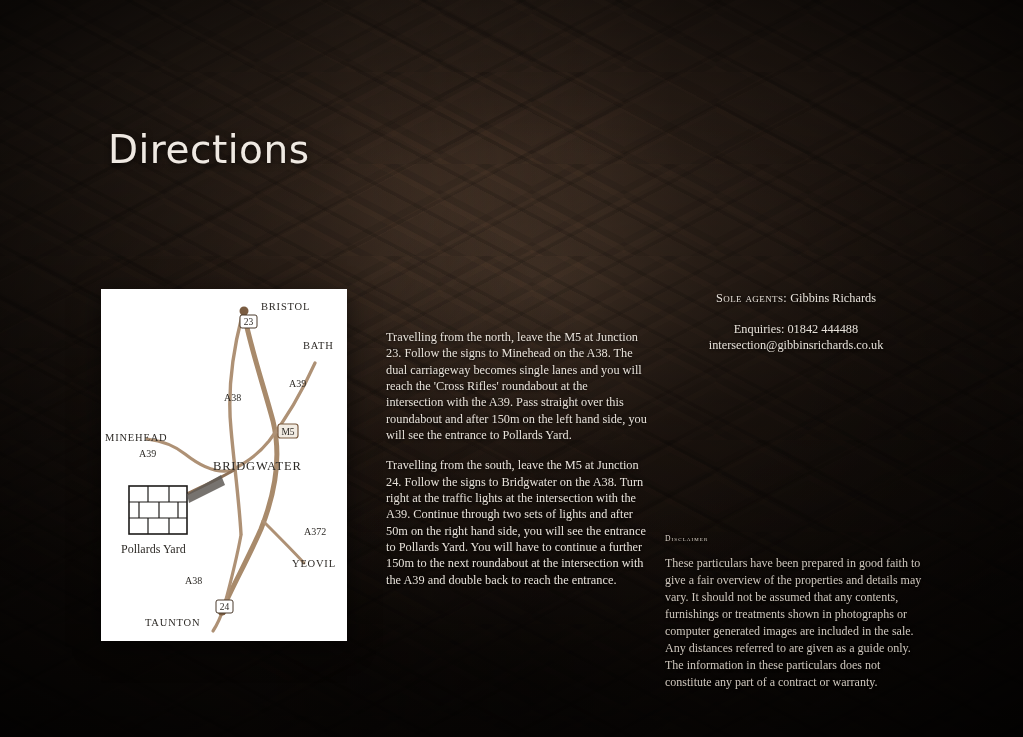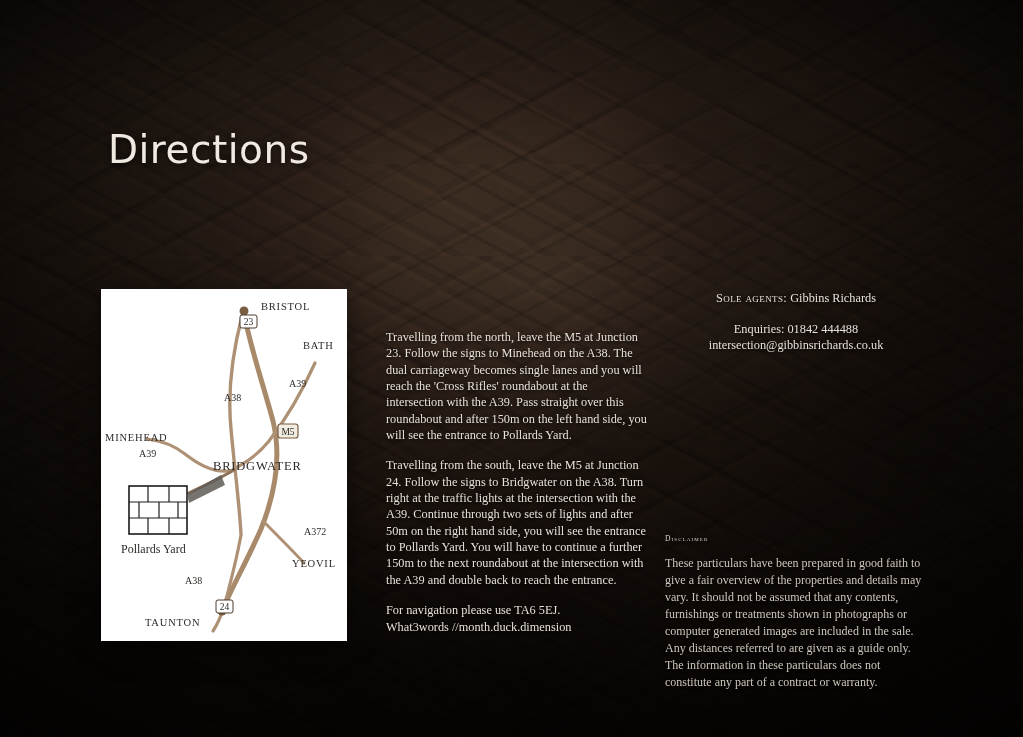--- a/index.html
+++ b/index.html
@@ -220,22 +220,20 @@
         <text x="38" y="168">A39</text>
         <text x="203" y="246">A372</text>
         <text x="84" y="295">A38</text>
       </g>
     </svg>
   </div>
 
   <div class="col-left">
     <p>Travelling from the north, leave the M5 at Junction 23. Follow the signs to Minehead on the A38. The dual carriageway becomes single lanes and you will reach the 'Cross Rifles' roundabout at the intersection with the A39. Pass straight over this roundabout and after 150m on the left hand side, you will see the entrance to Pollards Yard.</p>
     <p>Travelling from the south, leave the M5 at Junction 24. Follow the signs to Bridgwater on the A38. Turn right at the traffic lights at the intersection with the A39. Continue through two sets of lights and after 50m on the right hand side, you will see the entrance to Pollards Yard. You will have to continue a further 150m to the next roundabout at the intersection with the A39 and double back to reach the entrance.</p>
-    <p style="white-space: pre-line;">For navigation please use TA6 5EJ.
-What3words //month.duck.dimension</p>
   </div>
 
   <div class="col-right">
     <p>
       <span class="sc">Sole agents:</span><span> Gibbins Richards</span><br>
     </p>
     <p>
       <span>Enquiries: 01842 444488</span><br>
       <span>intersection@gibbinsrichards.co.uk</span>
     </p>

